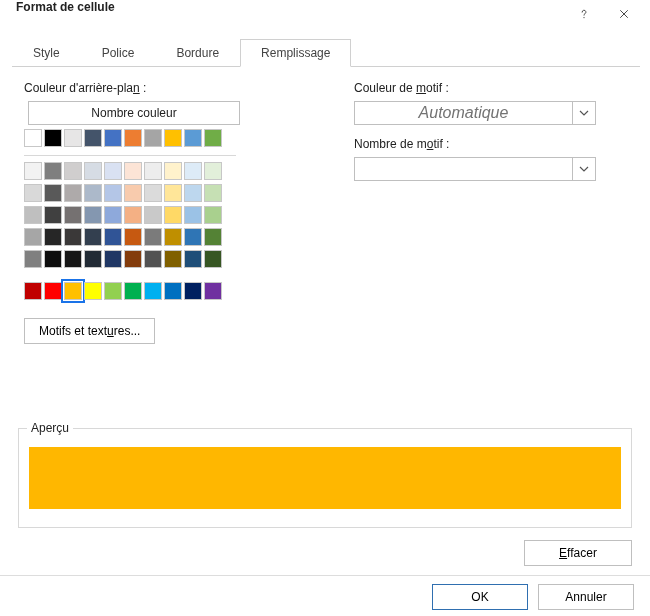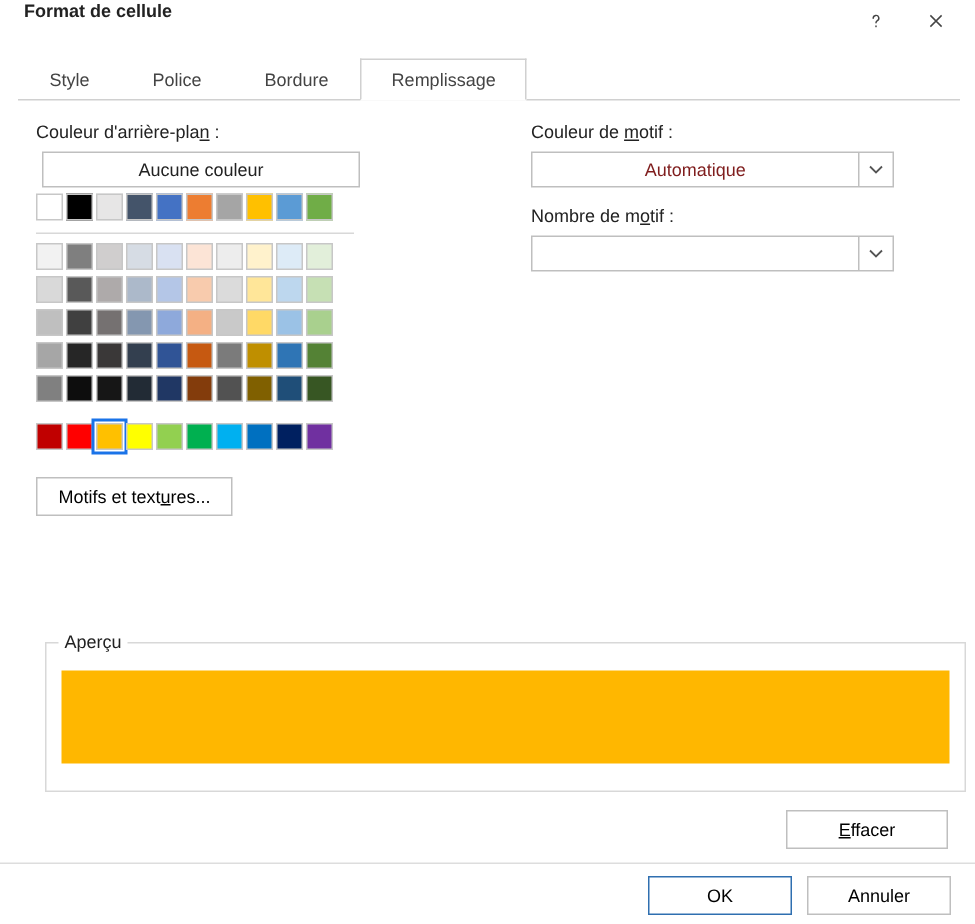--- a/index.html
+++ b/index.html
@@ -63,29 +63,29 @@
   .btn {
     border: 1px solid #bfbfbf; background: #fff; padding: 5px 14px;
     font-size: 12px; font-family: inherit; cursor: default;
   }
   .btn-row { display: flex; gap: 10px; margin-top: 18px; }
 
   .combo {
     display: flex; border: 1px solid #bfbfbf; height: 22px; width: 240px;
     align-items: center; background: #fff;
   }
-  .combo .val { flex: 1; text-align: center; font-size: 12px; color: #7f1d1d; }
+  .combo .val { flex: 1; text-align: center; font-size: 16px; color: #737373; font-style: italic; }
   .combo .chev {
     width: 22px; height: 22px; border-left: 1px solid #bfbfbf;
     display: flex; align-items: center; justify-content: center;
   }
   .chev svg { width: 10px; height: 10px; }
 
   .preview-box {
-    position: absolute; left: 30px; width: 614px; top: 428px;
+    position: absolute; left: 18px; width: 614px; top: 428px;
     border: 1px solid #d8d8d8; padding: 18px 10px 14px 10px; box-sizing: border-box;
     height: 100px;
   }
   .preview-box .legend {
     position: absolute; top: -8px; left: 8px; background: #fff; padding: 0 4px; font-size: 12px;
   }
   .preview-swatch {
     width: 592px; height: 62px; background: #ffb700;
   }
 
@@ -126,21 +126,21 @@
     <div class="tab">Police</div>
     <div class="tab">Bordure</div>
     <div class="tab active">Remplissage</div>
   </div>
 
   <div class="body">
     <div class="left">
       <div class="section-label">
         <span>Couleur d'arrière-pla</span><span class="underline">n</span><span> :</span>
       </div>
-      <div class="no-color-btn">Aucune couleur</div>
+      <div class="no-color-btn">Nombre couleur</div>
 
       <div class="palette-row">
           <div class="sw" style="background: rgb(255, 255, 255);"></div>
           <div class="sw" style="background: rgb(0, 0, 0);"></div>
           <div class="sw" style="background: rgb(231, 230, 230);"></div>
           <div class="sw" style="background: rgb(68, 84, 106);"></div>
           <div class="sw" style="background: rgb(68, 114, 196);"></div>
           <div class="sw" style="background: rgb(237, 125, 49);"></div>
           <div class="sw" style="background: rgb(165, 165, 165);"></div>
           <div class="sw" style="background: rgb(255, 192, 0);"></div>

